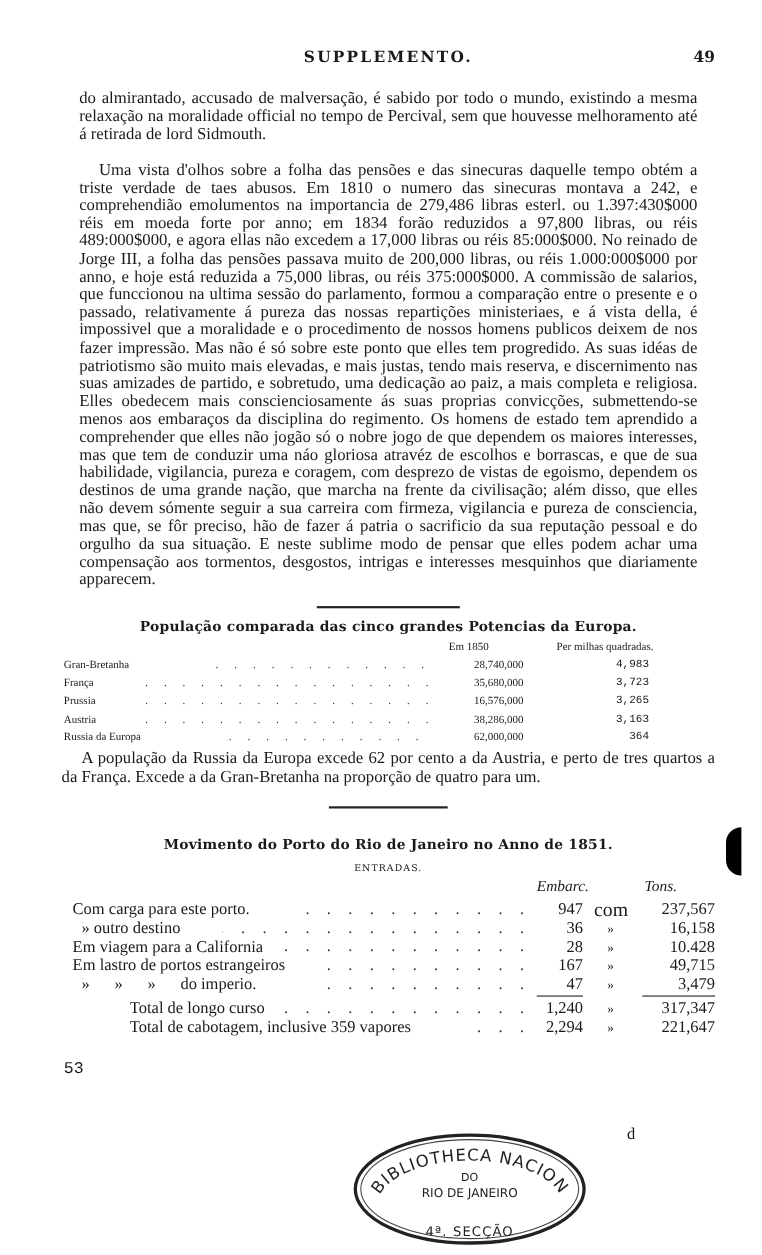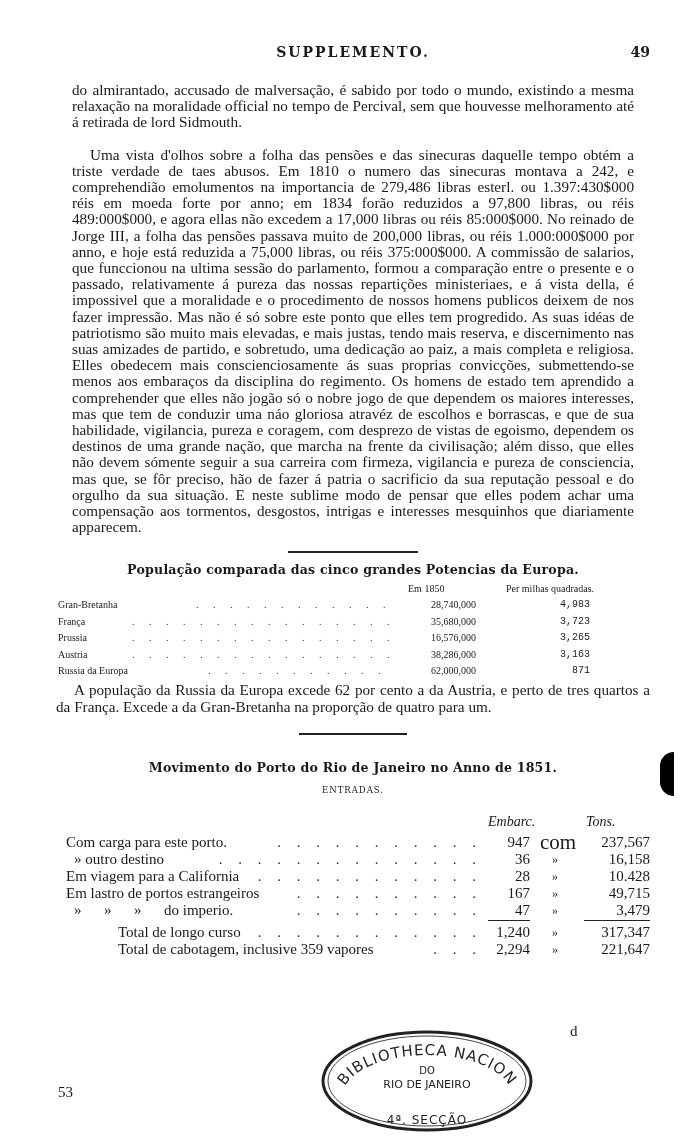--- a/index.html
+++ b/index.html
@@ -24,36 +24,36 @@
   .pop-rows { padding-top: 14px; }
   .pop-row { position: relative; height: 16.4px; font-size: 10px; line-height: 16.4px; white-space: nowrap; }
   .pop-row .name { position: absolute; left: 2px; }
   .pop-row .dots { position: absolute; left: 120px; width: 215px; overflow: hidden; letter-spacing: 6px; color: #333; }
   .pop-row .pop { position: absolute; right: 174px; text-align: right; }
   .pop-row .dens { position: absolute; right: 60px; text-align: right; font-family: Liberation Mono, monospace; }
   .note { font-size: 15.2px; line-height: 16.2px; text-align: justify; margin-top: 3px; text-indent: 18px; }
   .rule-2 { margin-top: 18px; width: 108px; }
   .section-title-2 { margin-top: 25px; }
   .sub-head { text-align: center; font-size: 8.5px; letter-spacing: 1px; margin-top: 10px; font-family: "DejaVu Serif", serif; }
-  .port-table { position: relative; margin-top: 19px; }
+  .port-table { position: relative; margin-top: 4px; }
   .port-head { position: relative; height: 20px; font-style: italic; font-size: 14px; }
   .port-head .h1 { position: absolute; left: 432px; }
   .port-head .h2 { position: absolute; left: 530px; }
   .port-row { position: relative; height: 17px; font-size: 15px; line-height: 17px; white-space: nowrap; }
   .port-row .name { position: absolute; left: 10px; }
   .port-row .dots { position: absolute; width: 300px; right: 168px; overflow: hidden; text-align: right; letter-spacing: 6px; color: #333; direction: rtl; }
   .port-row .emb { position: absolute; right: 120px; text-align: right; }
   .port-row .sep { position: absolute; left: 484px; width: 30px; text-align: center; font-size: 12px; }
   .port-row .tons { position: absolute; right: 0; text-align: right; }
   .port-row .name.bg { background: #fff; padding-right: 4px; z-index: 2; }
   .sum-lines { position: relative; height: 5px; }
   .sum-lines .l1 { position: absolute; left: 432px; width: 42px; top: 1px; height: 1px; background: #222; }
   .sum-lines .l2 { position: absolute; right: 0; width: 66px; top: 1px; height: 1.5px; background: #222; }
   .total-row .name { left: 62px; }
-  .signature { position: absolute; left: 58px; top: 1084px; font-size: 15px; }
+  .signature { position: absolute; left: 58px; top: 963px; font-size: 15px; font-family: Liberation Mono, monospace; }
   .signature-d { position: absolute; left: 570px; top: 1023px; font-size: 15px; }
   .stamp { position: absolute; left: 318px; top: 1028px; width: 218px; height: 106px; }
   .margin-mark { position: absolute; left: 660px; top: 752px; width: 14px; height: 44px;
                  background: #000; border-radius: 14px 0 0 14px; }
 </style>
 </head>
 <body>
 
 <div class="page">
   <div class="running-head">
@@ -94,42 +94,42 @@
       <div class="pop-row">
         <span class="name">Austria</span>
         <span class="dots" style="left:76px;width:260px">. . . . . . . . . . . . . . . . . . . . . . . . . . . .</span>
         <span class="pop">38,286,000</span>
         <span class="dens">3,163</span>
       </div>
       <div class="pop-row">
         <span class="name">Russia da Europa</span>
         <span class="dots" style="left:152px;width:184px">. . . . . . . . . . . . . . . . . . . . . . . . . . . .</span>
         <span class="pop">62,000,000</span>
-        <span class="dens">871</span>
+        <span class="dens">364</span>
       </div>
     </div>
   </div>
 
   <div class="note">A população da Russia da Europa excede 62 por cento a da Austria, e perto de tres quartos a da França. Excede a da Gran-Bretanha na proporção de quatro para um.</div>
 
   <div class="rule rule-2"></div>
   <div class="section-title section-title-2">Movimento do Porto do Rio de Janeiro no Anno de 1851.</div>
   <div class="sub-head">ENTRADAS.</div>
 
   <div class="port-table">
     <div class="port-head">
       <span class="h1">Embarc.</span>
       <span class="h2">Tons.</span>
     </div>
 
     <div class="port-row">
       <span class="name bg">Com carga para este porto.</span>
       <span class="dots" style="width:220px">. . . . . . . . . . . . . . . . . . . . . . . . . . . .</span>
       <span class="emb">947</span>
-      <span class="sep" style="font-size:21px">com</span>
+      <span class="sep" style="font-size:18px">com</span>
       <span class="tons">237,567</span>
     </div>
     <div class="port-row">
       <span class="name bg" style="left:18px">» outro destino</span>
       <span class="dots" style="width:280px">. . . . . . . . . . . . . . . . . . . . . . . . . . . .</span>
       <span class="emb">36</span>
       <span class="sep">»</span>
       <span class="tons">16,158</span>
     </div>
     <div class="port-row">

